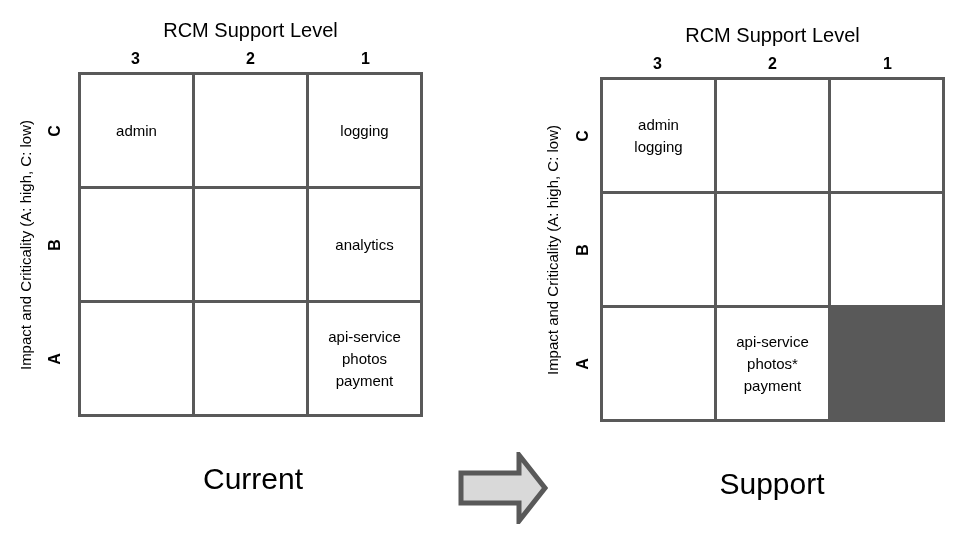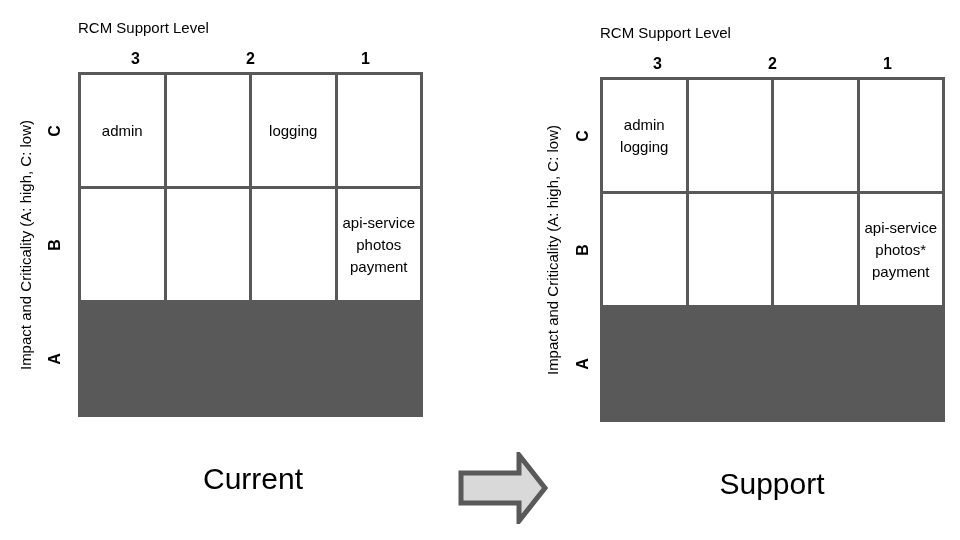--- a/index.html
+++ b/index.html
@@ -8,33 +8,34 @@
     width: 960px;
     height: 540px;
     background: #ffffff;
     color: #000000;
     font-family: "Liberation Sans", sans-serif;
     overflow: hidden;
   }
   .abs { position: absolute; }
 
   .matrix-title {
-    font-size: 15px;
+    font-size: 20px;
+    text-align: center;
     white-space: nowrap;
   }
   .col-headers { display: flex; }
   .col-headers .col-header {
     flex: 1;
     text-align: center;
     font-weight: bold;
     font-size: 16px;
   }
   .grid {
     display: grid;
-    grid-template-columns: repeat(4, 1fr);
+    grid-template-columns: repeat(3, 1fr);
     grid-template-rows: repeat(3, 1fr);
     gap: 3px;
     background: #595959;        
     border: 3px solid #595959;  
     box-sizing: border-box;
   }
   .cell {
     background: #ffffff;
     display: flex;
     align-items: center;
@@ -77,20 +78,21 @@
     <span class="abs rot row-label" style="left:55px; top:131px;">C</span>
     <span class="abs rot row-label" style="left:55px; top:245px;">B</span>
     <span class="abs rot row-label" style="left:55px; top:359px;">A</span>
 
     <div class="abs grid" style="left:78px; top:72px; width:345px; height:345px;">
       <div class="cell">admin</div>
       <div class="cell"></div>
       <div class="cell">logging</div>
       <div class="cell"></div>
       <div class="cell"></div>
+      <div class="cell">analytics</div>
       <div class="cell"></div>
       <div class="cell"></div>
       <div class="cell">api-service
 photos
 payment</div>
     </div>
 
     <div class="abs caption" style="left:253px; top:479px;">Current</div>
   </section>
 

